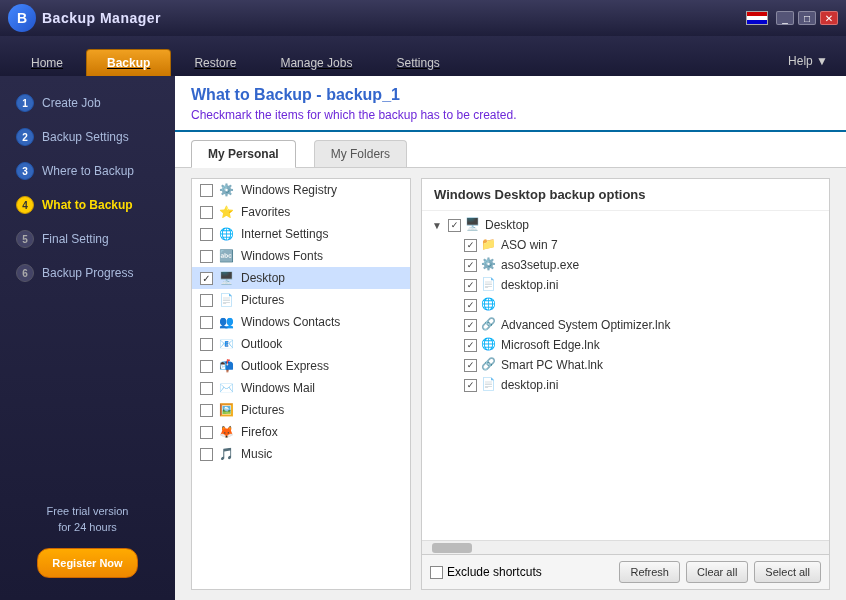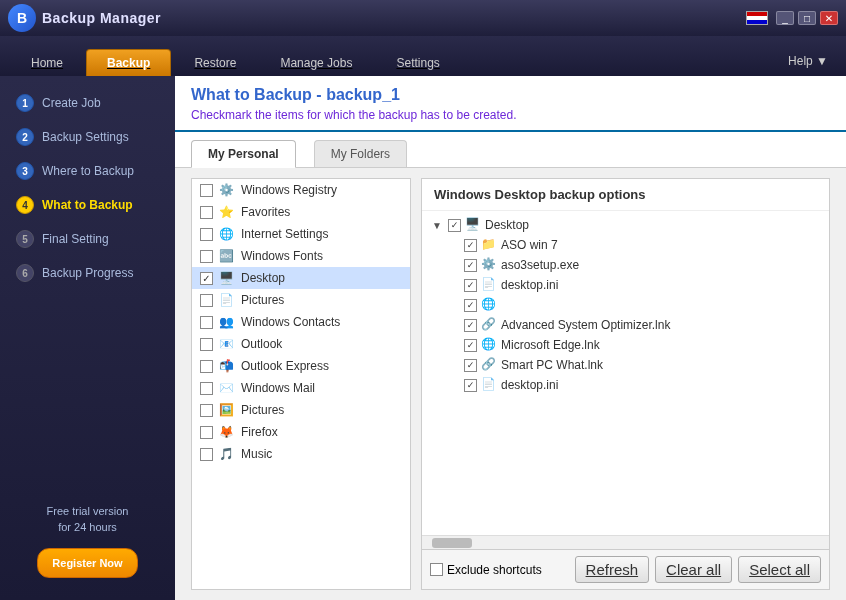--- a/index.html
+++ b/index.html
@@ -231,27 +231,26 @@
       padding: 6px 8px;
       border-top: 1px solid #ccc;
       display: flex;
       align-items: center;
       gap: 6px;
       background: #f5f5f5;
     }
     .footer-checkbox-row { display: flex; align-items: center; gap: 4px; flex: 1; }
     .small-btn {
       padding: 4px 10px;
-      font-size: 15px;
+      font-size: 11px;
       border: 1px solid #aaa;
       background: linear-gradient(to bottom, #f8f8f8, #e0e0e0);
       border-radius: 3px;
       cursor: pointer;
       color: #333;
-      text-decoration: underline;
     }
 
     
     .bottom-bar {
       background: white;
       border-top: 1px solid #ccc;
       padding: 8px 16px;
       display: flex;
       justify-content: flex-end;
       gap: 8px;

